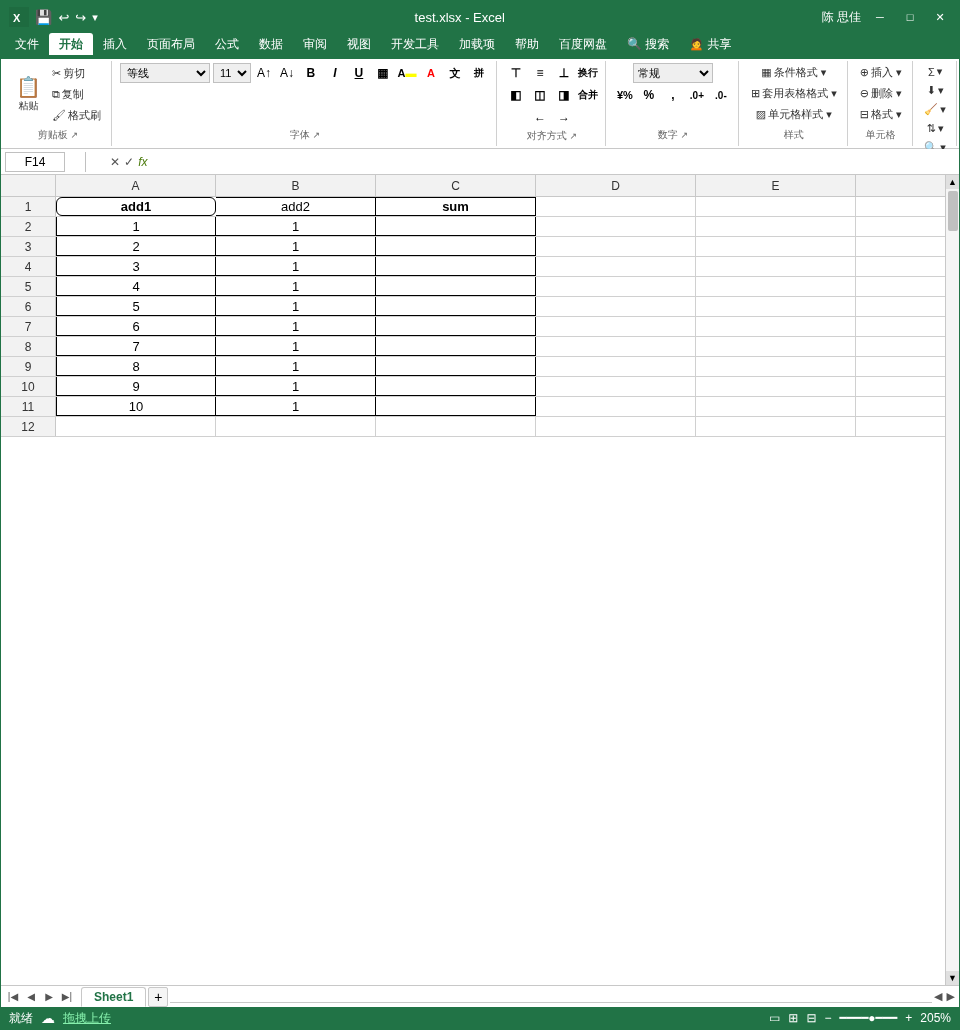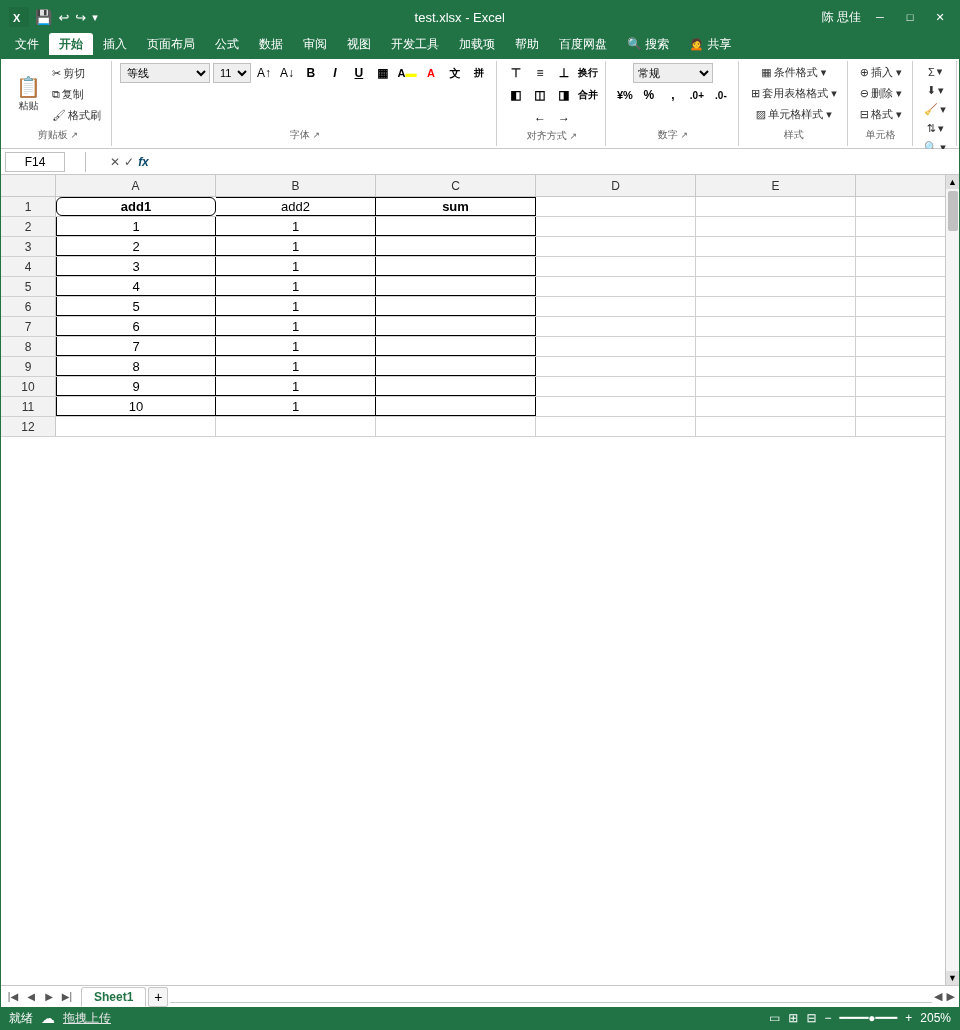--- a/index.html
+++ b/index.html
@@ -458,21 +458,21 @@
       <div style="cursor:pointer;font-size:12px;color:#555;">∧</div>
     </div>
   </div>
 
   <div class="formula-bar">
     <input class="cell-ref-box" value="F14" readonly="" style="">
     <div class="formula-divider"></div>
     <div class="formula-icons">
       <span style="cursor:pointer;color:#555;">✕</span>
       <span style="cursor:pointer;color:#555;">✓</span>
-      <span style="cursor:pointer;color:#0c4a6e;font-style:italic;font-weight:bold;">fx</span>
+      <span style="cursor:pointer;color:#4d7c0f;font-style:italic;font-weight:normal;">fx</span>
     </div>
     <input class="formula-input" value="" style="">
   </div>
 
   <div class="main-area">
     <div class="grid-outer">
       <div class="grid-scroll-area">
 
         <div class="col-headers">
           <div class="corner-cell"></div>
@@ -609,21 +609,21 @@
     <div style="display:flex;gap:4px;align-items:center;font-size:11px;color:#555;">
       <span style="cursor:pointer;">◀</span>
       <span style="cursor:pointer;">▶</span>
     </div>
   </div>
 
   <div class="status-bar">
     <div class="status-left">
       <span>就绪</span>
       <span style="font-size:14px;">☁</span>
-      <span style="cursor:pointer;text-decoration:underline;color:#e5e5e5;">拖拽上传</span>
+      <span style="cursor:pointer;text-decoration:underline;color:#86efac;">拖拽上传</span>
     </div>
     <div class="status-right">
       <span style="cursor:pointer;" title="普通">▭</span>
       <span style="cursor:pointer;" title="页面布局">⊞</span>
       <span style="cursor:pointer;" title="分页预览">⊟</span>
       <span style="cursor:pointer;">−</span>
       <span style="cursor:pointer;">━━━━●━━━</span>
       <span style="cursor:pointer;">+</span>
       <span style="cursor:pointer;">205%</span>
     </div>

